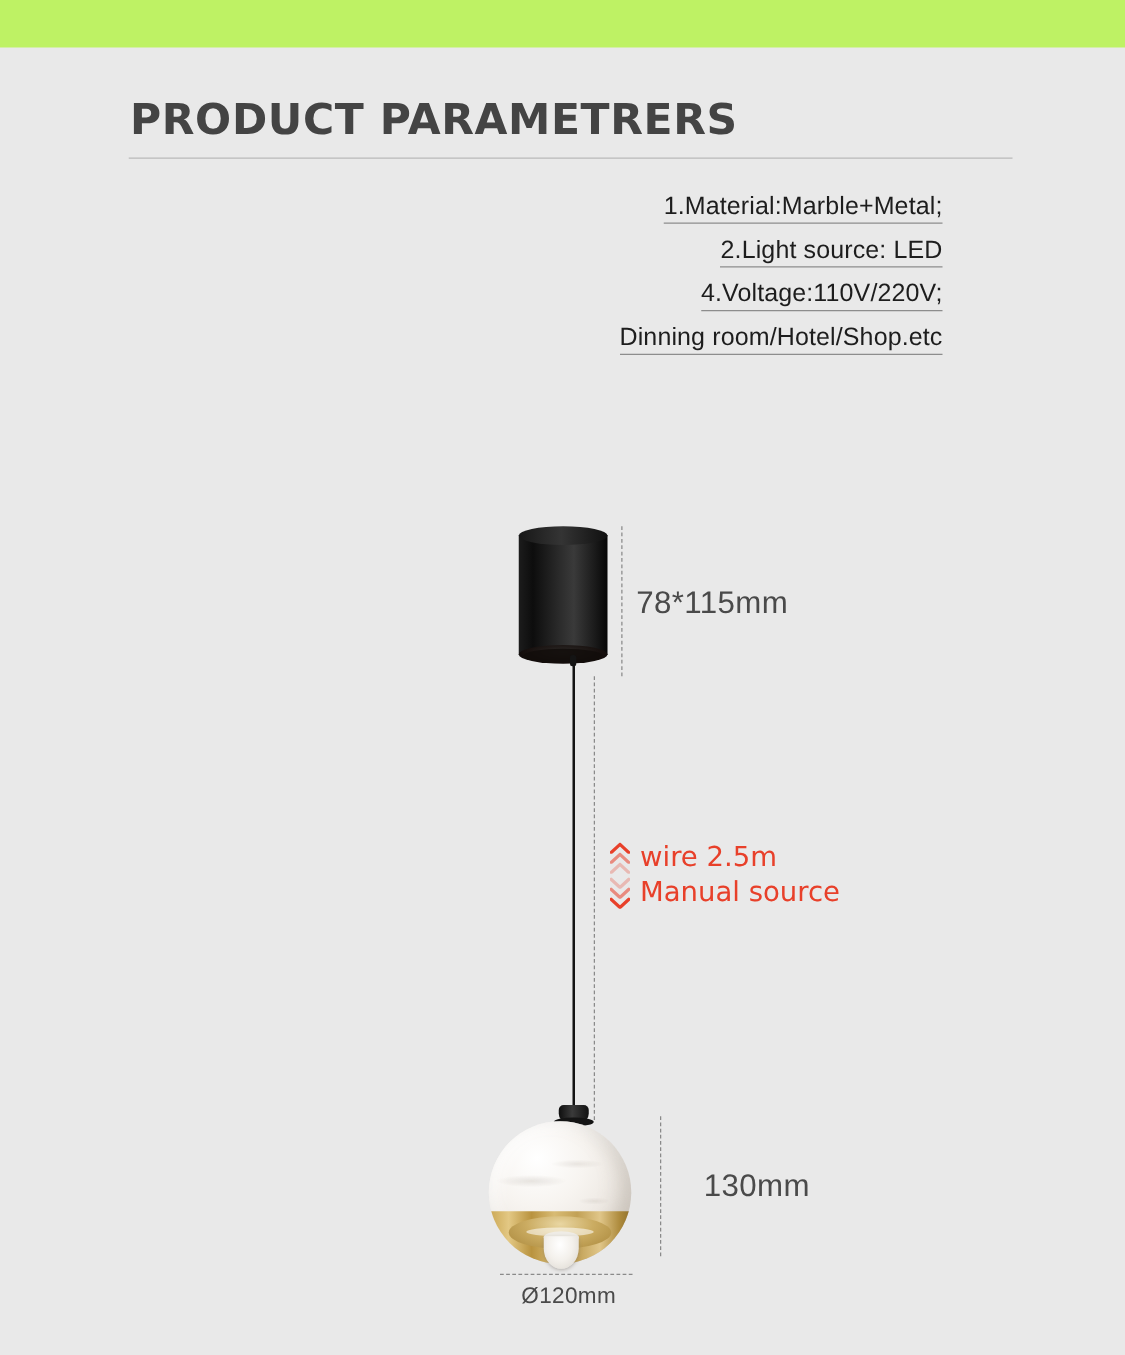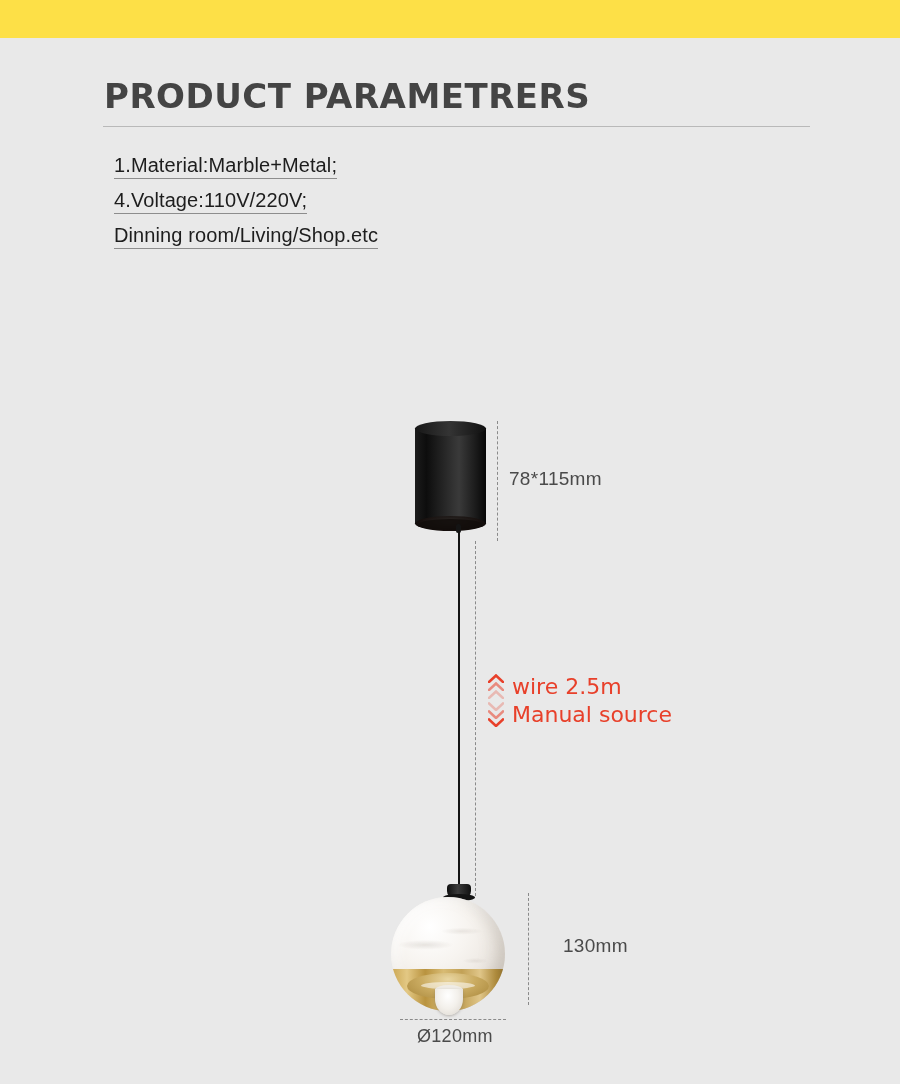--- a/index.html
+++ b/index.html
@@ -10,21 +10,21 @@
     width: 900px;
     height: 1084px;
     background: #ffffff;
     font-family: "Liberation Sans", sans-serif;
     overflow: hidden;
   }
   .page {
     position: relative;
     width: 900px;
     height: 960px;
-    background: #fde047;
+    background: #bef264;
   }
   .gray-canvas {
     position: absolute;
     left: 0;
     top: 38px;
     width: 900px;
     height: 1046px;
     background: #e9e9e9;
   }
 
@@ -57,20 +57,21 @@
     width: 640px;
   }
   .spec-line {
     display: block;
     font-size: 20px;
     color: #1d1d1d;
     line-height: 35px;
     letter-spacing: 0.1px;
     white-space: nowrap;
     margin-bottom: 0;
+    text-align: right;
   }
   .spec-line span.u {
     border-bottom: 1px solid #8d8d8d;
     padding-bottom: 2px;
   }
 
   
   .lamp-stage {
     position: absolute;
     left: 0;
@@ -258,21 +259,21 @@
     width: 0;
     border-left: 1px dashed #8a8a8a;
   }
   .dash-h {
     position: absolute;
     height: 0;
     border-top: 1px dashed #8a8a8a;
   }
   .dim-label {
     position: absolute;
-    font-size: 19px;
+    font-size: 25px;
     color: #4a4a4a;
     font-family: "Liberation Sans", sans-serif;
     white-space: nowrap;
     letter-spacing: .3px;
   }
   .dim-78 { left: 509px; top: 468px; }
   .dim-130 { left: 563px; top: 935px; }
   .dim-120 { left: 417px; top: 1026px; font-size: 18px; }
 
   .dashline-canopy { left: 497px; top: 421px; height: 120px; }
@@ -318,22 +319,23 @@
 
 <div class="page">
 
   <div class="gray-canvas"></div>
 
   <div class="header-title">PRODUCT PARAMETRERS</div>
   <div class="header-rule"></div>
 
   <div class="spec-list">
     <div class="spec-line"><span class="u">1.Material:Marble+Metal;</span></div>
+    <div class="spec-line"><span class="u">2.Light source: LED</span></div>
     <div class="spec-line"><span class="u">4.Voltage:110V/220V;</span></div>
-    <div class="spec-line"><span class="u">Dinning room/Living/Shop.etc</span></div>
+    <div class="spec-line"><span class="u">Dinning room/Hotel/Shop.etc</span></div>
   </div>
 
   <div class="lamp-stage">
 
     <div class="canopy">
       <div class="canopy-body"></div>
       <div class="canopy-top"></div>
       <div class="canopy-bottom"></div>
       <div class="canopy-shadow"></div>
     </div>

